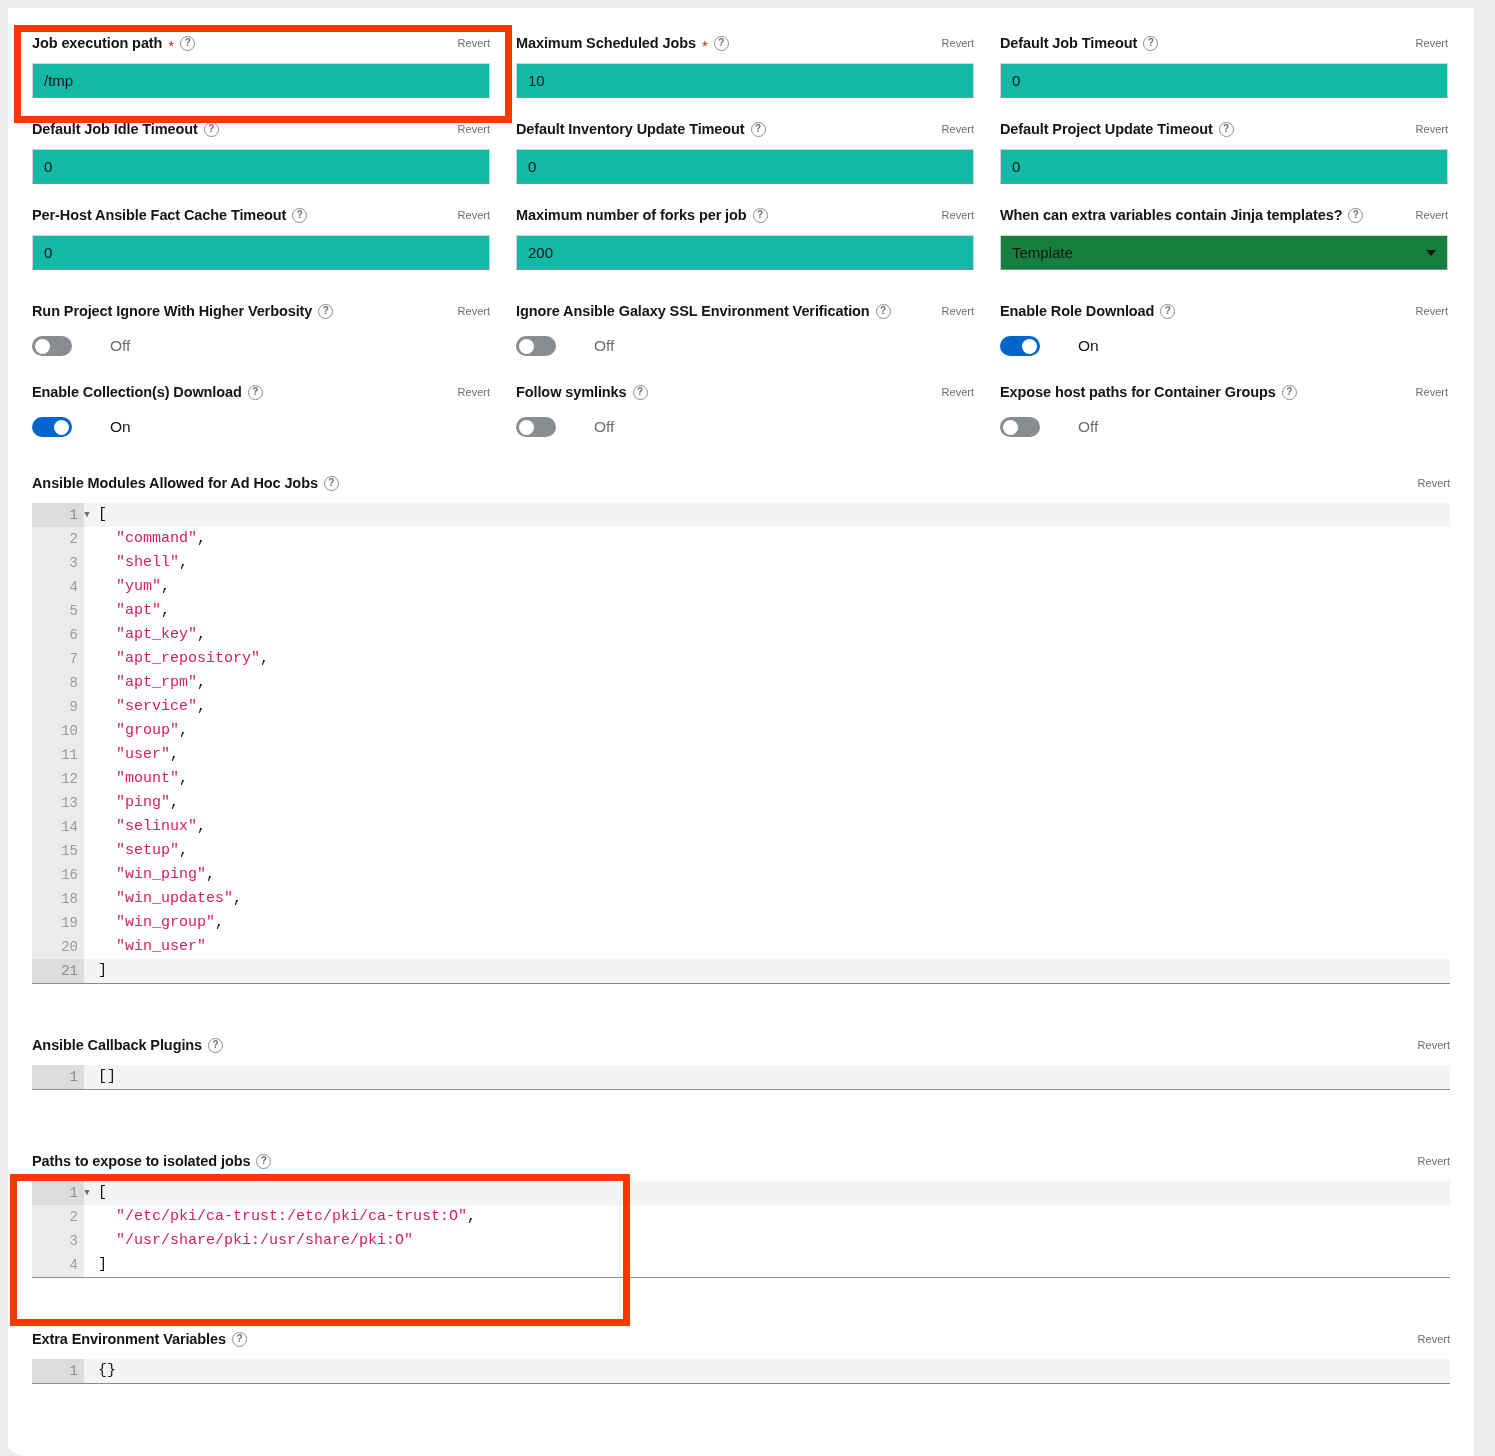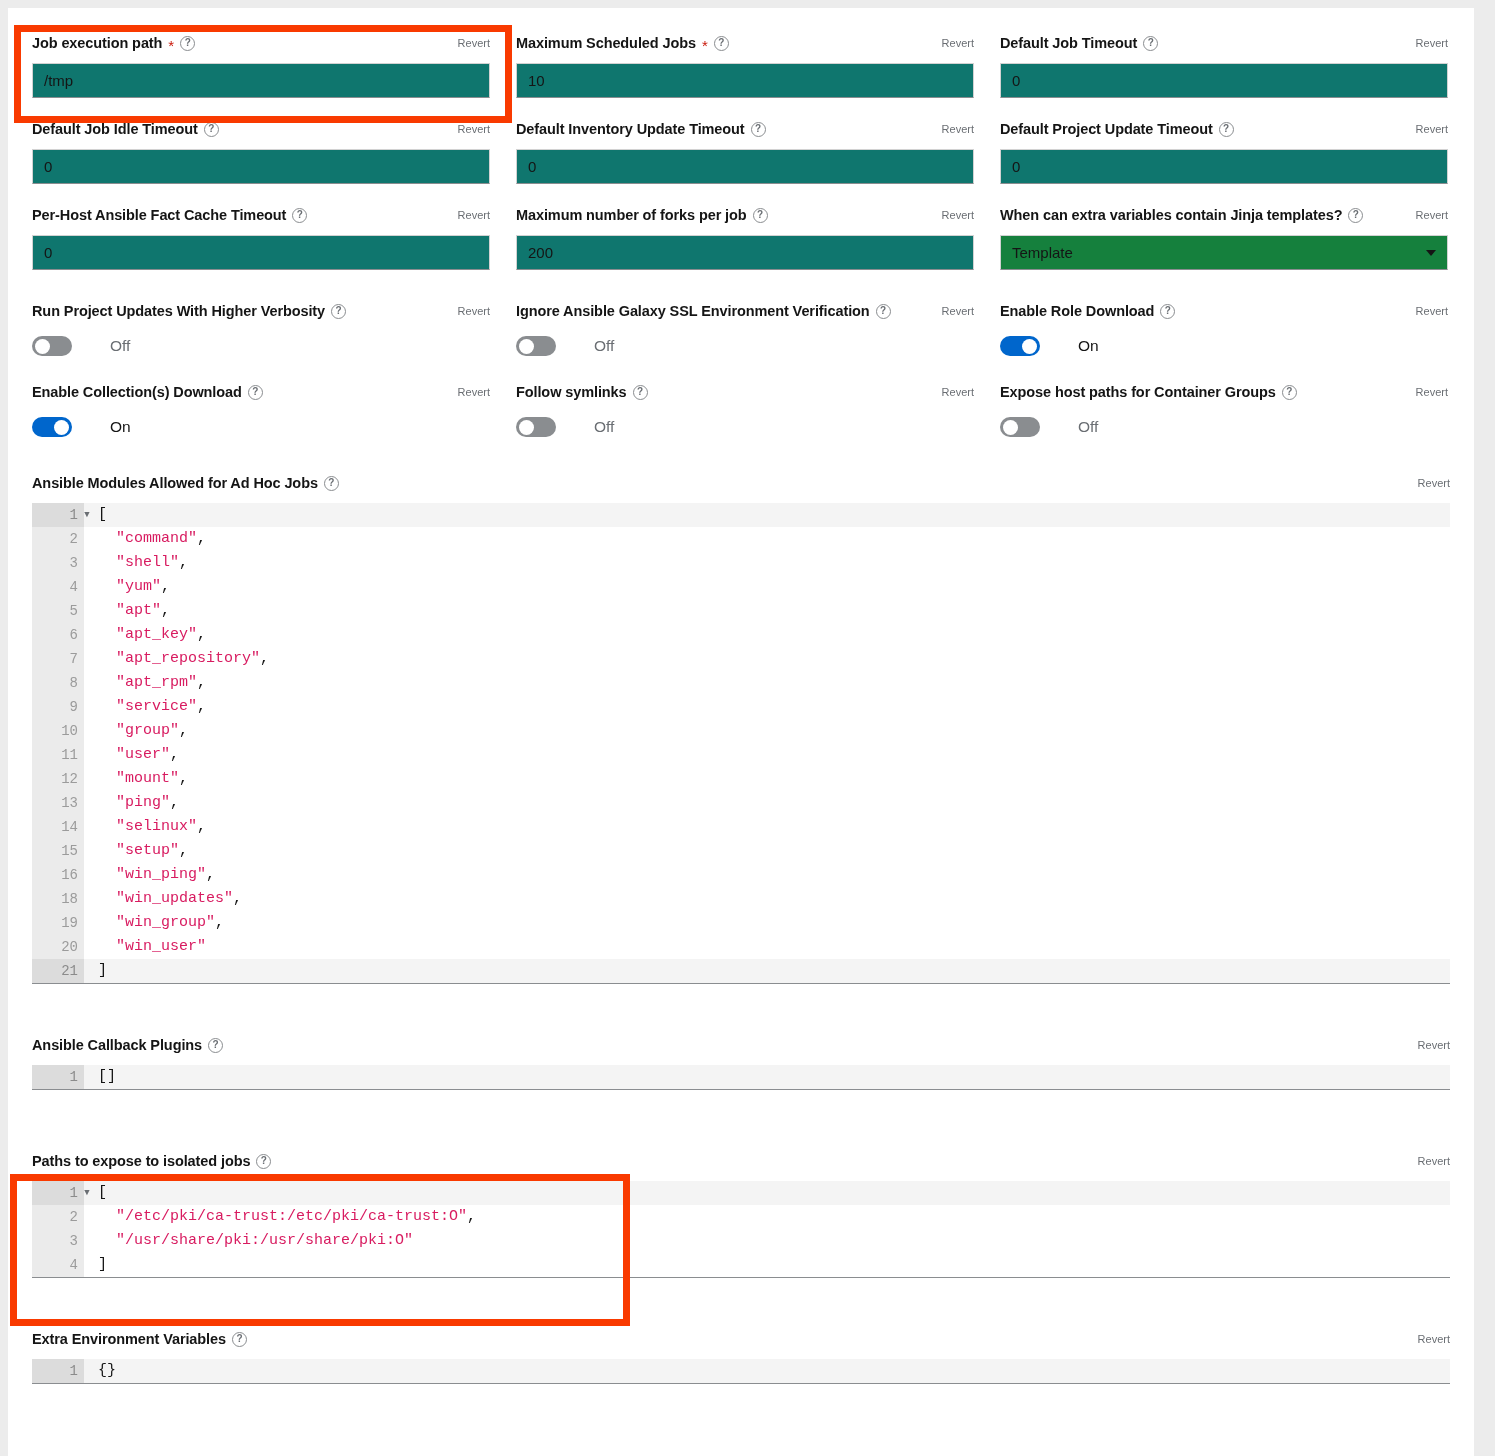--- a/index.html
+++ b/index.html
@@ -8,20 +8,21 @@
     height: 1456px;
     background: #ececec;
     font-family: "Liberation Sans", sans-serif;
   }
   #page {
     position: relative;
     width: 1495px;
     height: 1456px;
     background: #ececec;
     overflow: hidden;
+    border-radius: 27px;
   }
   #card {
     position: absolute;
     left: 8px;
     top: 8px;
     width: 1466px;
     min-height: 1448px;
     background: #ffffff;
     padding: 24px 24px 0 24px;
   }
@@ -76,21 +77,21 @@
     color: #6a6e73;
     cursor: pointer;
     white-space: nowrap;
   }
 
   .txtinput {
     width: 100%;
     height: 35px;
     border: 1px solid #d2d2d2;
     border-bottom: 1px solid #8a8d90;
-    background: #0f766e;
+    background: #14b8a6;
     font-family: "Liberation Sans", sans-serif;
     font-size: 15px;
     color: #151515;
     padding: 0 11px;
     outline: none;
     border-radius: 0;
   }
   .selwrap { position: relative; width: 100%; }
   .selinput {
     width: 100%;
@@ -301,21 +302,21 @@
         </div>
       </div>
     </div>
 
     <div class="sp-30"></div>
 
     <div class="grid">
 
       <div class="cell">
         <div class="field-head">
-          <span class="lbl">Run Project Updates With Higher Verbosity</span>
+          <span class="lbl">Run Project Ignore With Higher Verbosity</span>
           <span class="help">?</span>
           <span class="revert">Revert</span>
         </div>
         <div class="togrow">
           <span class="switch off">
               <span class="knob"></span>
             </span>
           <span class="togtxt muted">Off</span>
         </div>
       </div>

